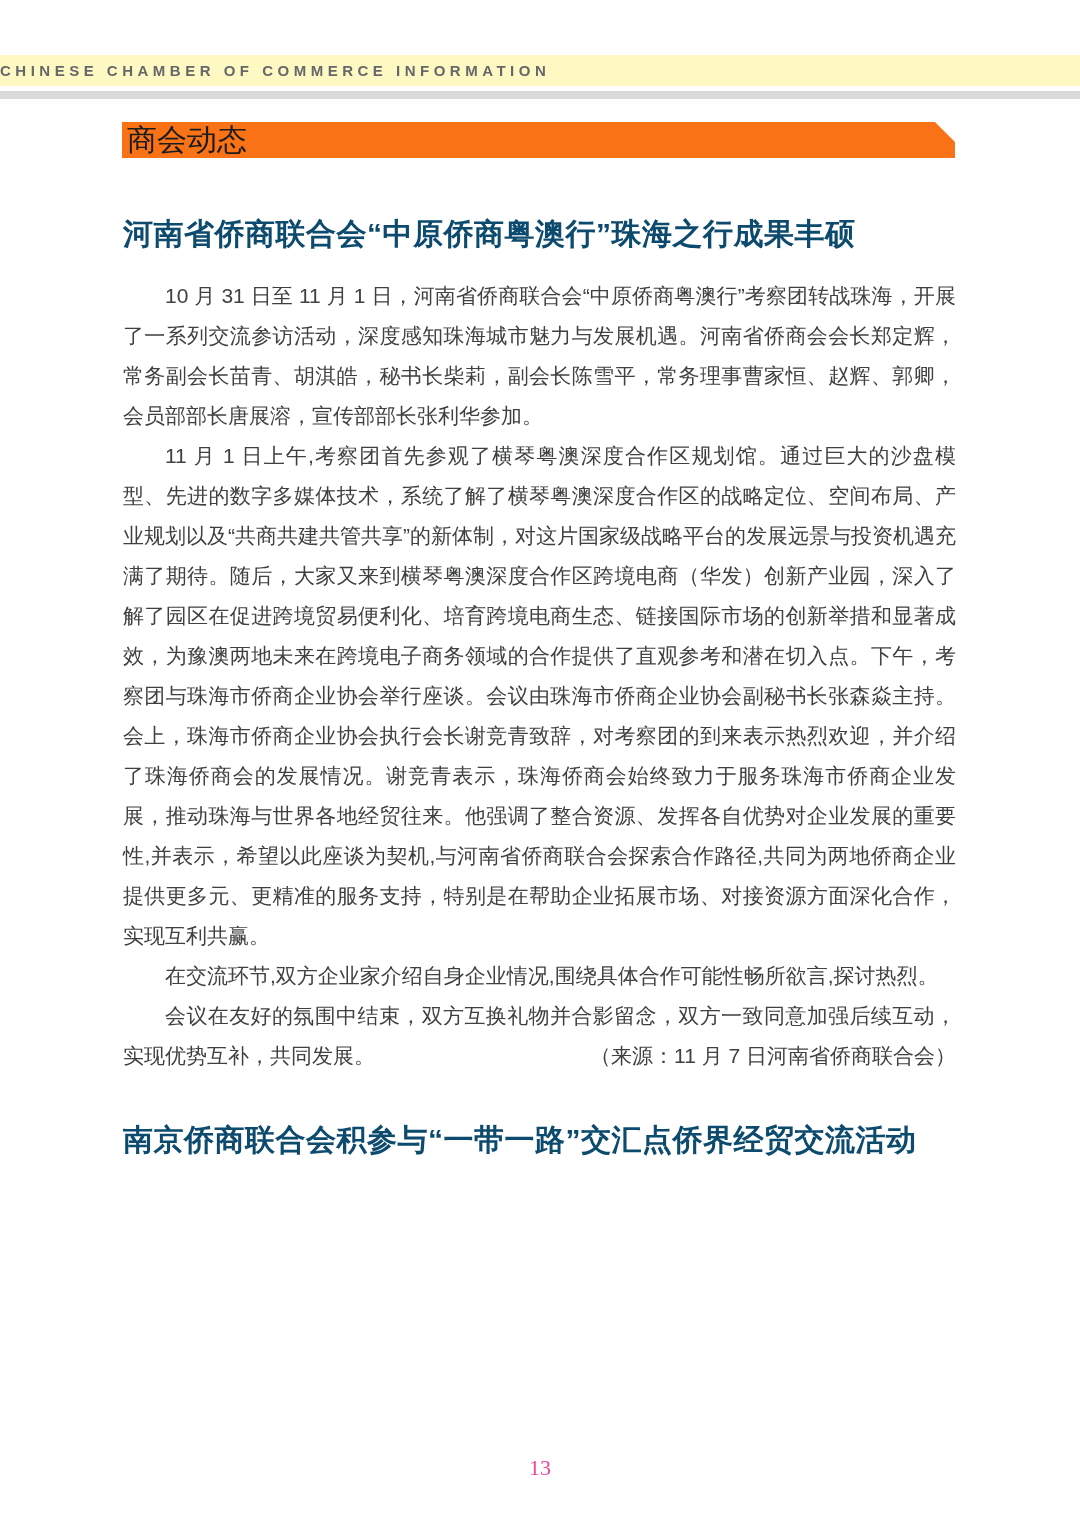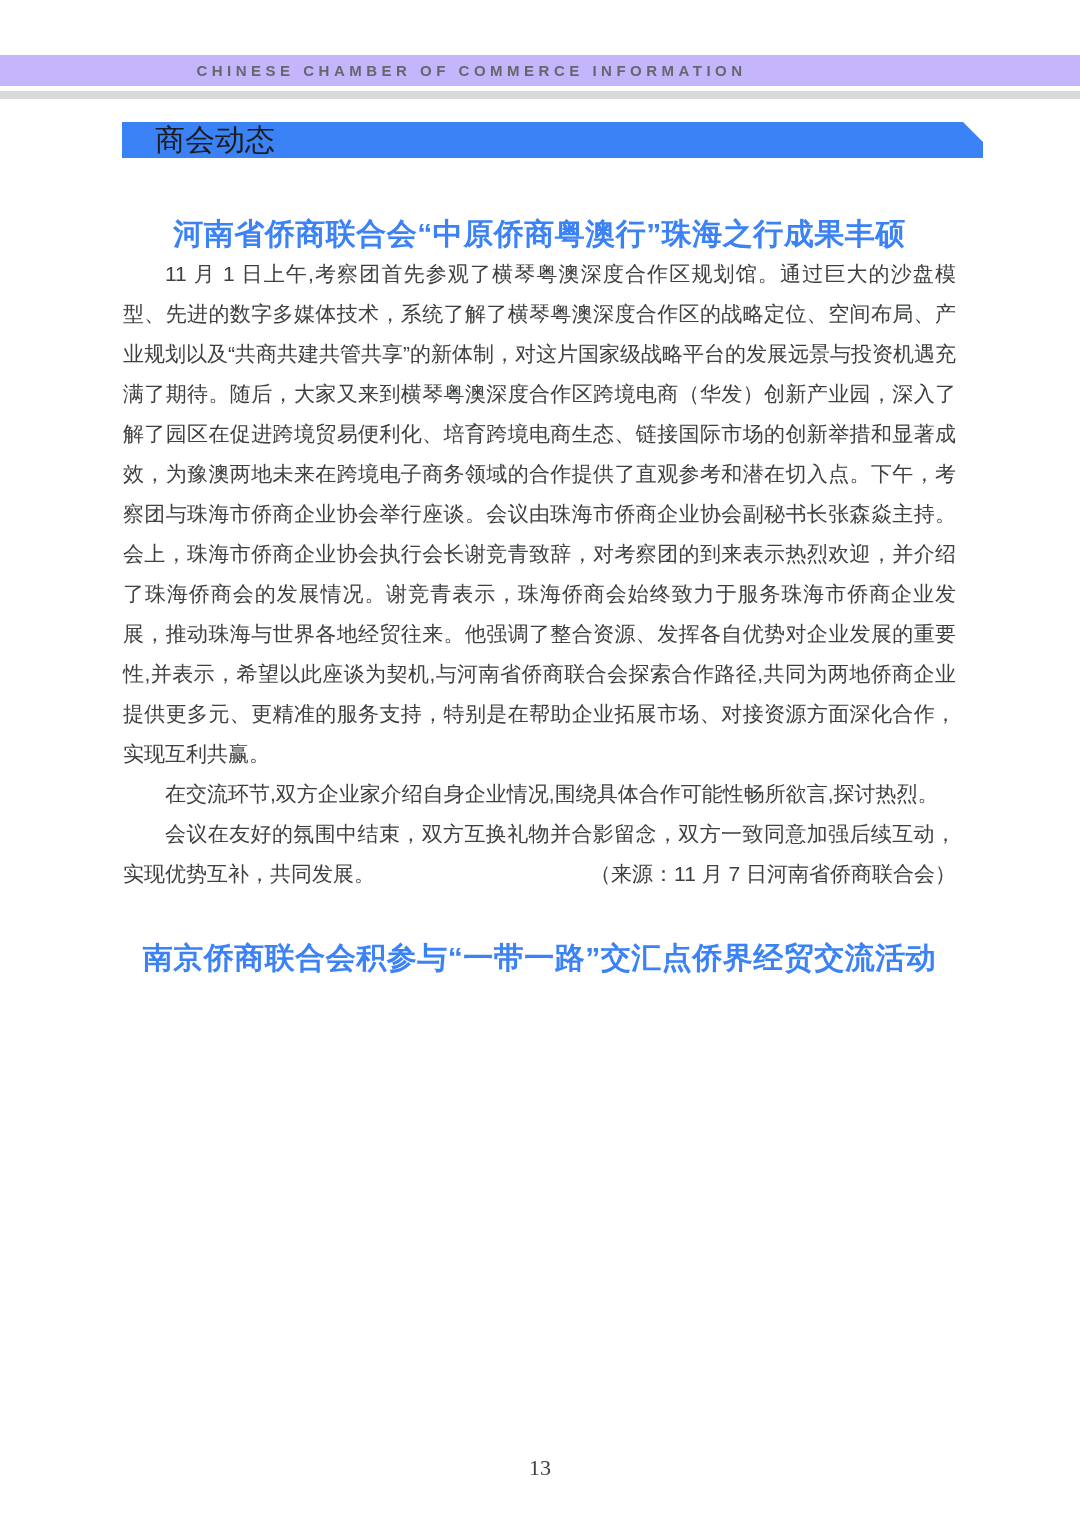--- a/index.html
+++ b/index.html
@@ -15,24 +15,24 @@
     overflow: hidden;
     font-family: "Liberation Sans", sans-serif;
   }
   
   .header-band {
     position: absolute;
     top: 55px;
     left: 0;
     width: 1080px;
     height: 31px;
-    background: #c4b5fd;
+    background: #fef9c3;
     display: flex;
     align-items: center;
-    justify-content: center;
+    justify-content: flex-start;
     box-sizing: border-box;
     padding-right: 137px;
   }
   .header-text {
     font-size: 15px;
     font-weight: bold;
     letter-spacing: 4.5px;
     color: #66676a;
     white-space: nowrap;
   }
@@ -44,45 +44,43 @@
     height: 8px;
     background: #d9dadc;
   }
   
   .section-bar {
     position: absolute;
     top: 122px;
     left: 122px;
     width: 833px;
     height: 36px;
-    background: #3b82f6;
+    background: #f97316;
     clip-path: polygon(0 0, calc(100% - 20px) 0, 100% 20px, 100% 100%, 0 100%);
     display: flex;
     align-items: flex-start;
-    padding-left: 28px;
   }
   .section-label {
     font-family: "Liberation Serif", serif;
     font-size: 30px;
     color: #1c1c1e;
     padding-left: 5px;
     line-height: 36px;
   }
   
   .content {
     position: absolute;
     top: 158px;
     left: 123px;
     width: 833px;
   }
   .article-title {
     font-size: 30px;
     font-weight: bold;
-    color: #3b82f6;
-    text-align: center;
+    color: #0c4a6e;
     line-height: 40px;
     letter-spacing: 0.5px;
     margin: 0;
   }
   .t1 { margin-top: 56px; }
   .t2 { margin-top: 44px; }
   .para {
     font-size: 21px;
     line-height: 40px;
     color: #3f4042;
@@ -98,41 +96,42 @@
   }
   
   .page-number {
     position: absolute;
     top: 1455px;
     left: 0;
     width: 1080px;
     text-align: center;
     font-family: "Liberation Serif", serif;
     font-size: 22px;
-    color: #404040;
+    color: #ec4899;
   }
 </style>
 </head>
 <body>
 
 <div class="page">
 
   <div class="header-band">
     <span class="header-text">CHINESE CHAMBER OF COMMERCE INFORMATION</span>
   </div>
   <div class="header-stripe"></div>
 
   <div class="section-bar">
     <span class="section-label">商会动态</span>
   </div>
 
   <div class="content">
 
     <h1 class="article-title t1">河南省侨商联合会“中原侨商粤澳行”珠海之行成果丰硕</h1>
 
+    <p class="para pt-first">10 月 31 日至 11 月 1 日，河南省侨商联合会“中原侨商粤澳行”考察团转战珠海，开展了一系列交流参访活动，深度感知珠海城市魅力与发展机遇。河南省侨商会会长郑定辉，常务副会长苗青、胡淇皓，秘书长柴莉，副会长陈雪平，常务理事曹家恒、赵辉、郭卿，会员部部长唐展溶，宣传部部长张利华参加。</p>
     <p class="para">11 月 1 日上午,考察团首先参观了横琴粤澳深度合作区规划馆。通过巨大的沙盘模型、先进的数字多媒体技术，系统了解了横琴粤澳深度合作区的战略定位、空间布局、产业规划以及“共商共建共管共享”的新体制，对这片国家级战略平台的发展远景与投资机遇充满了期待。随后，大家又来到横琴粤澳深度合作区跨境电商（华发）创新产业园，深入了解了园区在促进跨境贸易便利化、培育跨境电商生态、链接国际市场的创新举措和显著成效，为豫澳两地未来在跨境电子商务领域的合作提供了直观参考和潜在切入点。下午，考察团与珠海市侨商企业协会举行座谈。会议由珠海市侨商企业协会副秘书长张森焱主持。会上，珠海市侨商企业协会执行会长谢竞青致辞，对考察团的到来表示热烈欢迎，并介绍了珠海侨商会的发展情况。谢竞青表示，珠海侨商会始终致力于服务珠海市侨商企业发展，推动珠海与世界各地经贸往来。他强调了整合资源、发挥各自优势对企业发展的重要性,并表示，希望以此座谈为契机,与河南省侨商联合会探索合作路径,共同为两地侨商企业提供更多元、更精准的服务支持，特别是在帮助企业拓展市场、对接资源方面深化合作，实现互利共赢。</p>
     <p class="para">在交流环节,双方企业家介绍自身企业情况,围绕具体合作可能性畅所欲言,探讨热烈。</p>
     <p class="para">
       <span>会议在友好的氛围中结束，双方互换礼物并合影留念，双方一致同意加强后续互动，实现优势互补，共同发展。</span>
       <span class="source">（来源：11 月 7 日河南省侨商联合会）</span>
     </p>
 
     <h1 class="article-title t2">南京侨商联合会积参与“一带一路”交汇点侨界经贸交流活动</h1>
 
 

